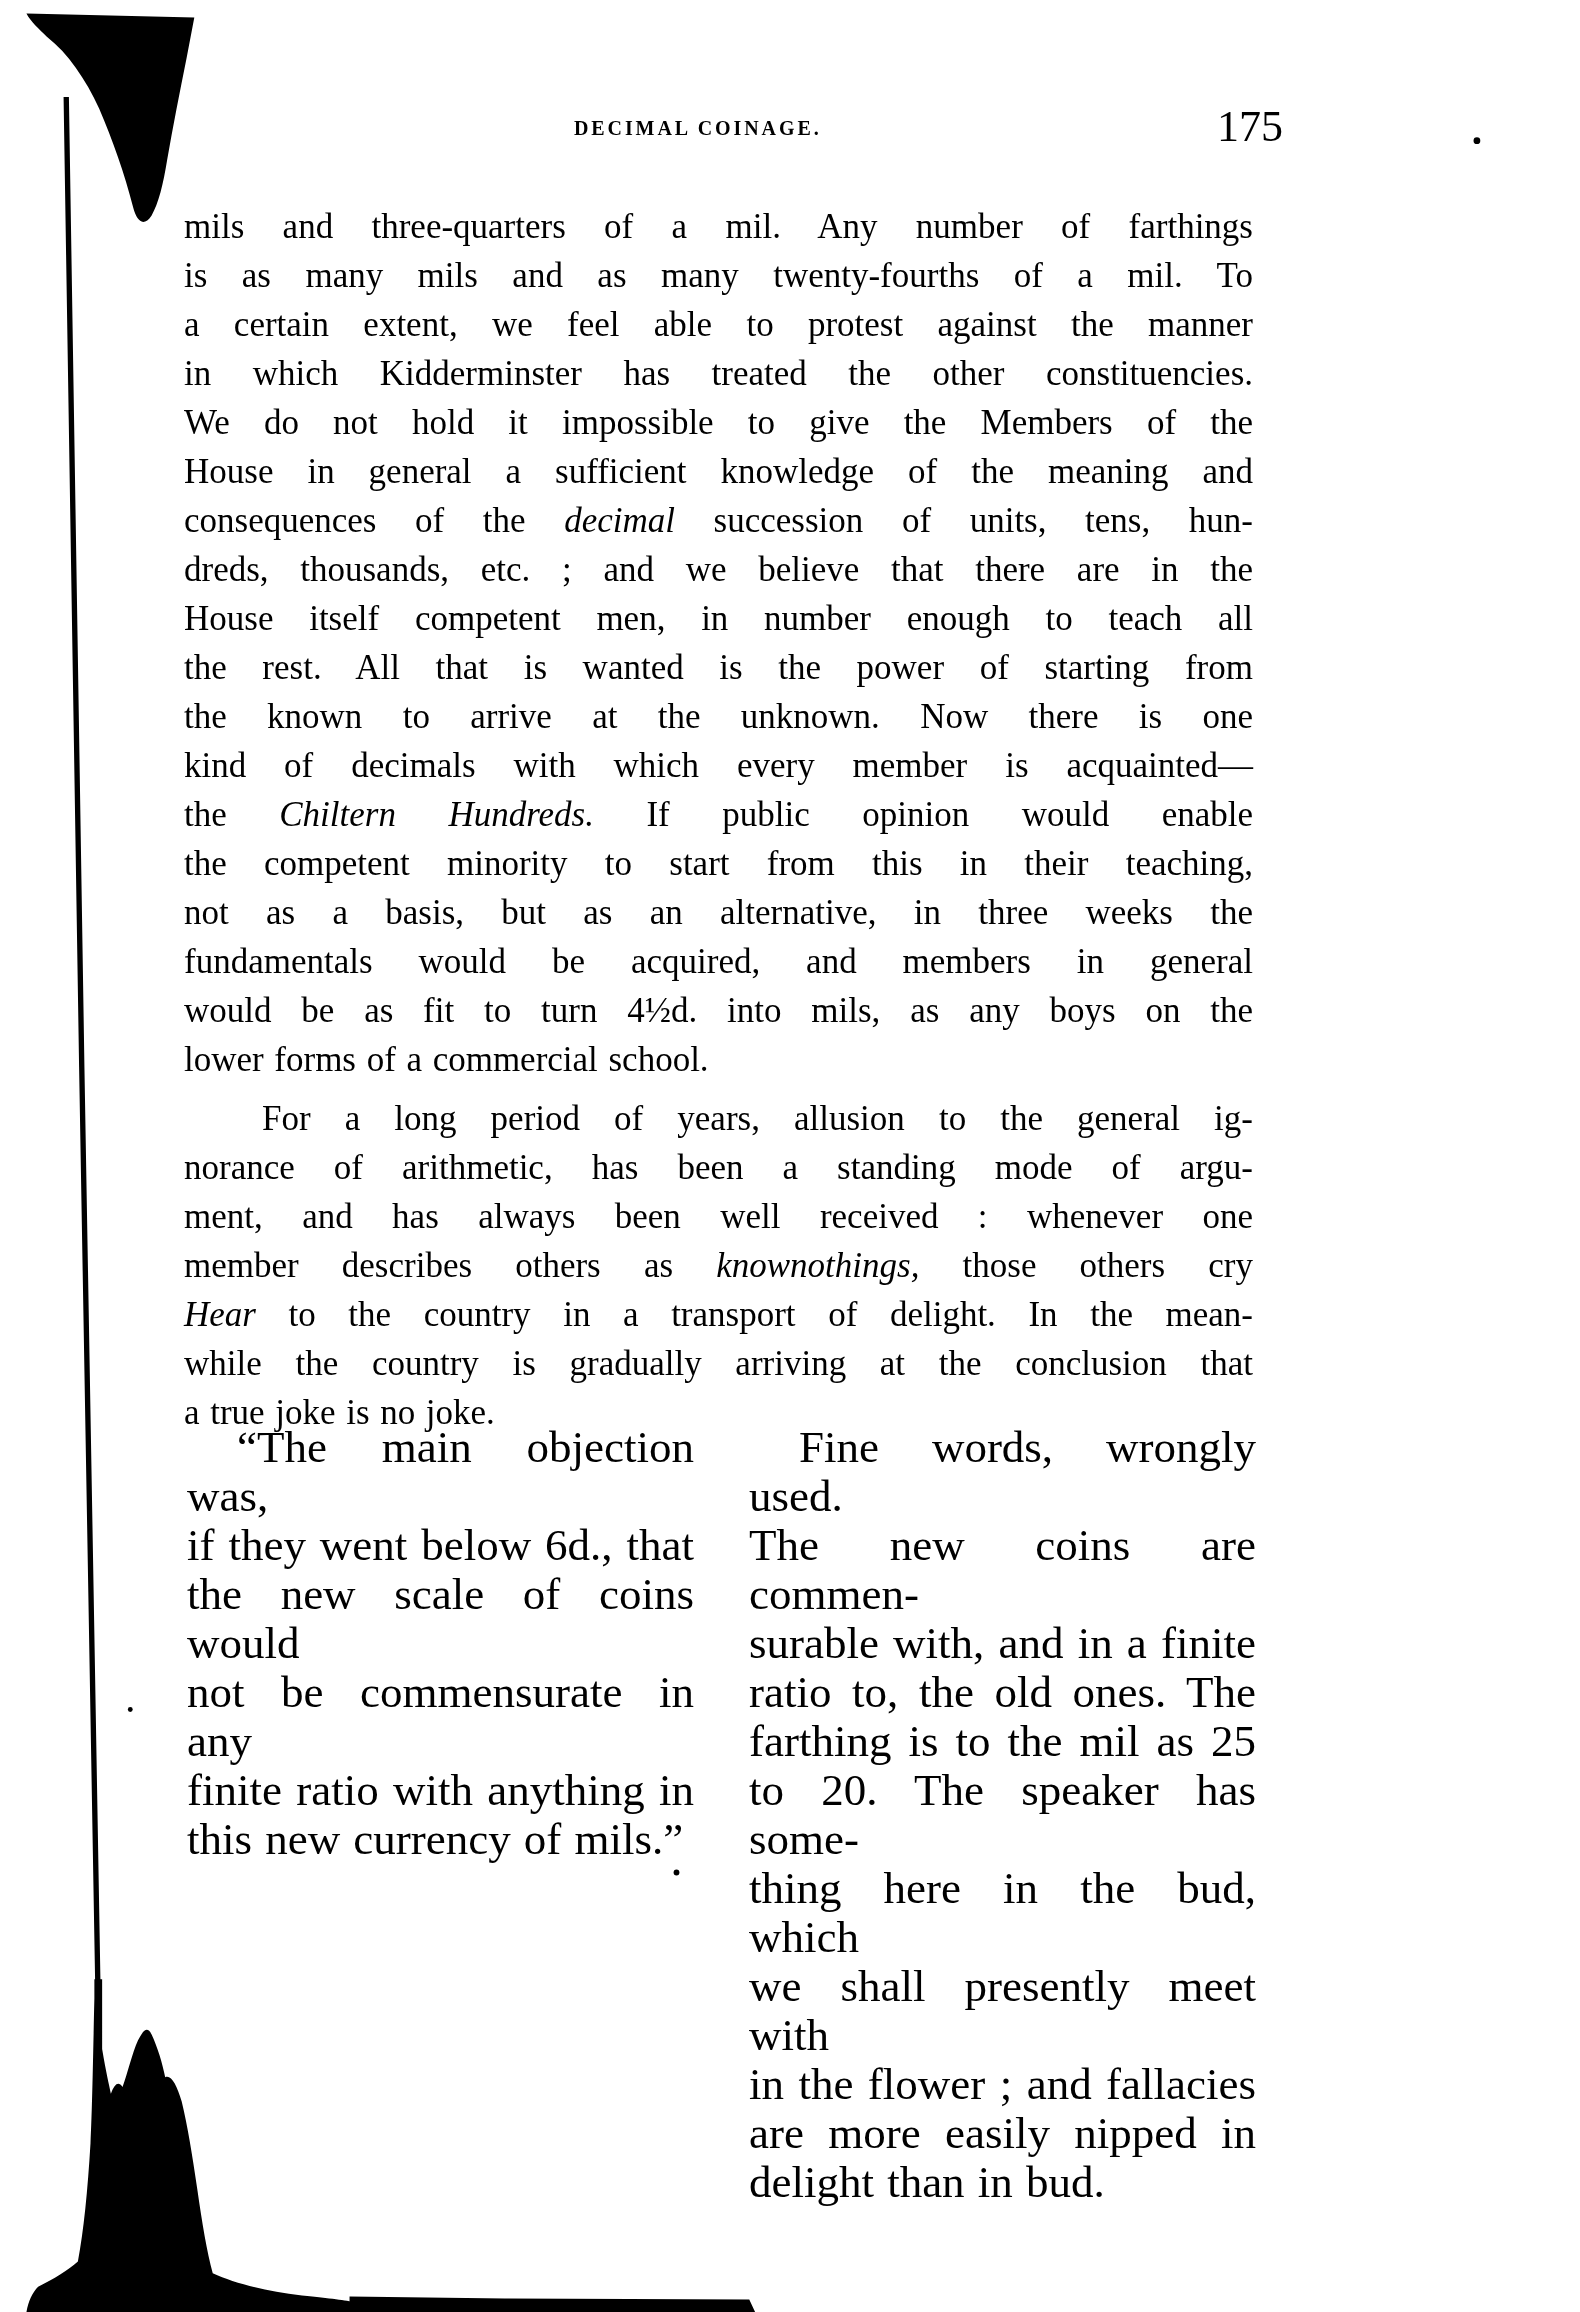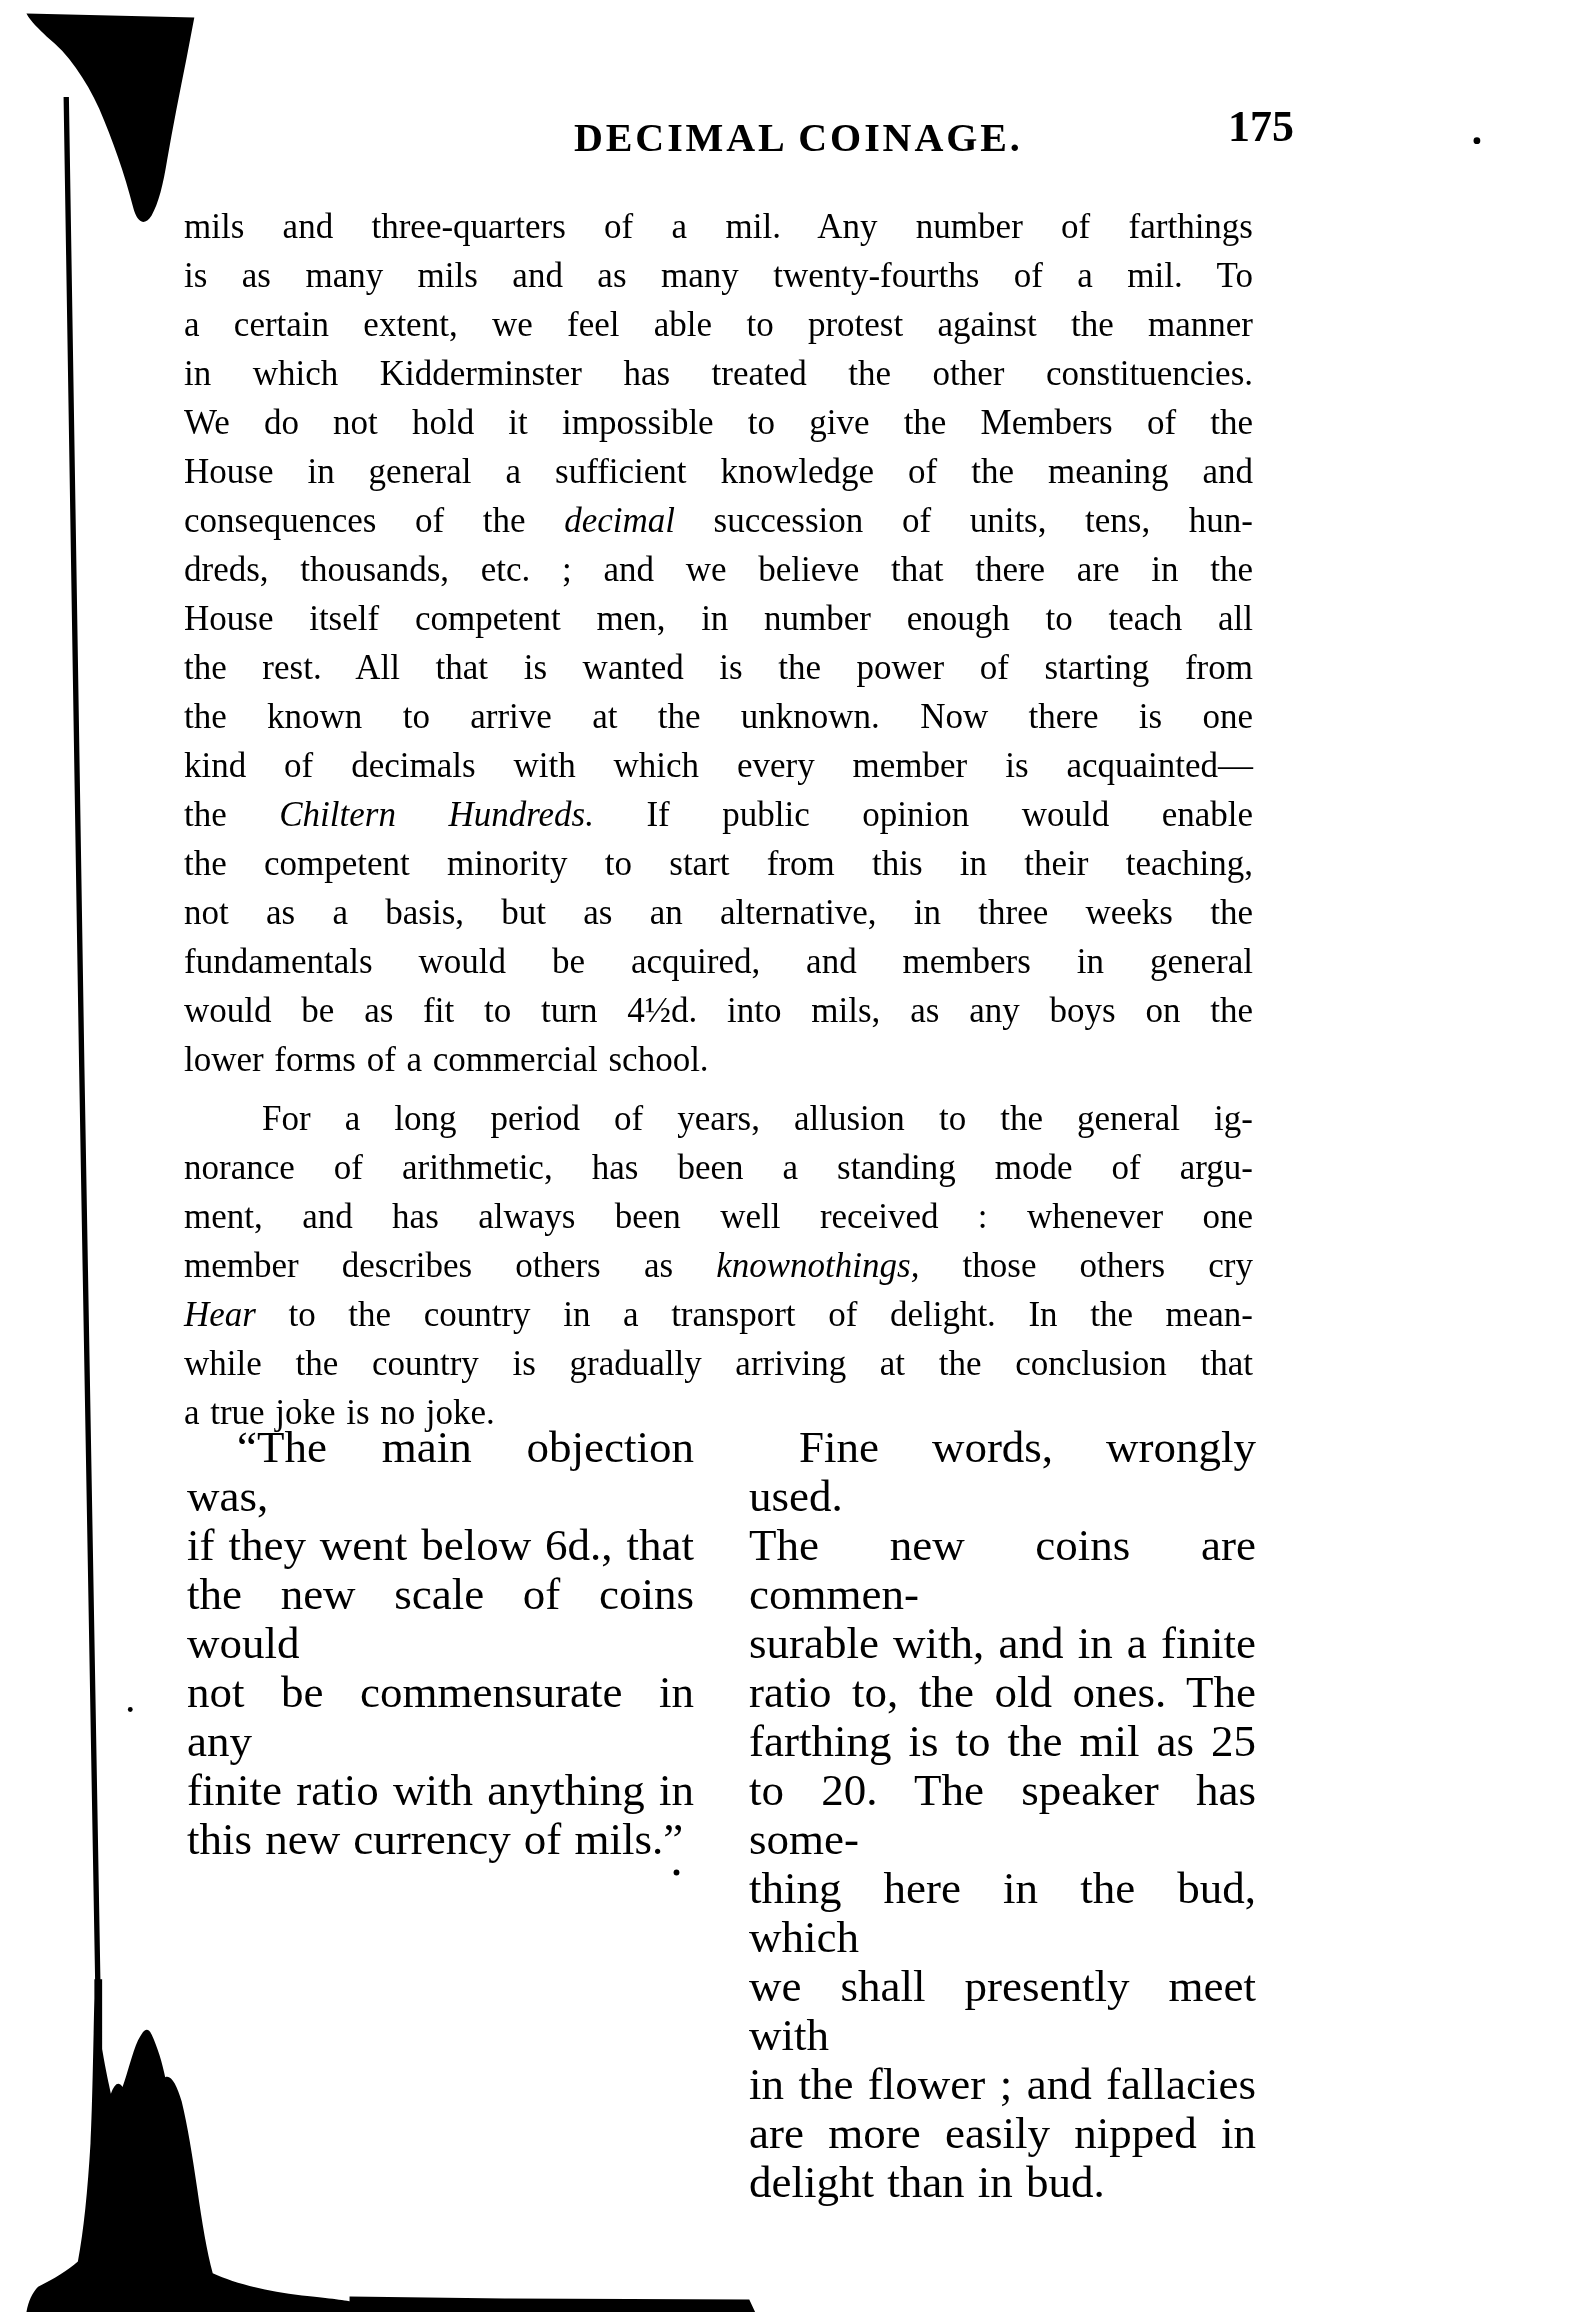--- a/index.html
+++ b/index.html
@@ -7,28 +7,27 @@
     position:relative;
     width:1581px;height:2312px;
     background:#ffffff;
     font-family:"Liberation Serif","DejaVu Serif",serif;
     color:#000;
     overflow:hidden;
   }
   .artifact-layer{position:absolute;left:0;top:0;width:1581px;height:2312px;pointer-events:none;}
   .running-head{
     position:absolute;left:574px;top:118px;
-    font-size:40px;line-height:1;letter-spacing:2.9px;
+    font-size:20px;line-height:1;letter-spacing:2.9px;
     font-weight:bold;white-space:nowrap;
   }
   .page-number{
     position:absolute;left:1217px;top:105px;
-    font-size:44px;line-height:1;font-weight:bold;
+    font-size:44px;line-height:1;font-weight:normal;
     white-space:nowrap;
-    margin-left:11px;
   }
   .main-text{
     position:absolute;left:184px;top:202px;width:1069px;
     font-size:35px;line-height:49px;
     --indent:78px;
   }
   .paragraph{margin:0;}
   .paragraph + .paragraph{margin-top:9.7px;}
   .column{
     position:absolute;top:1423px;width:507px;

